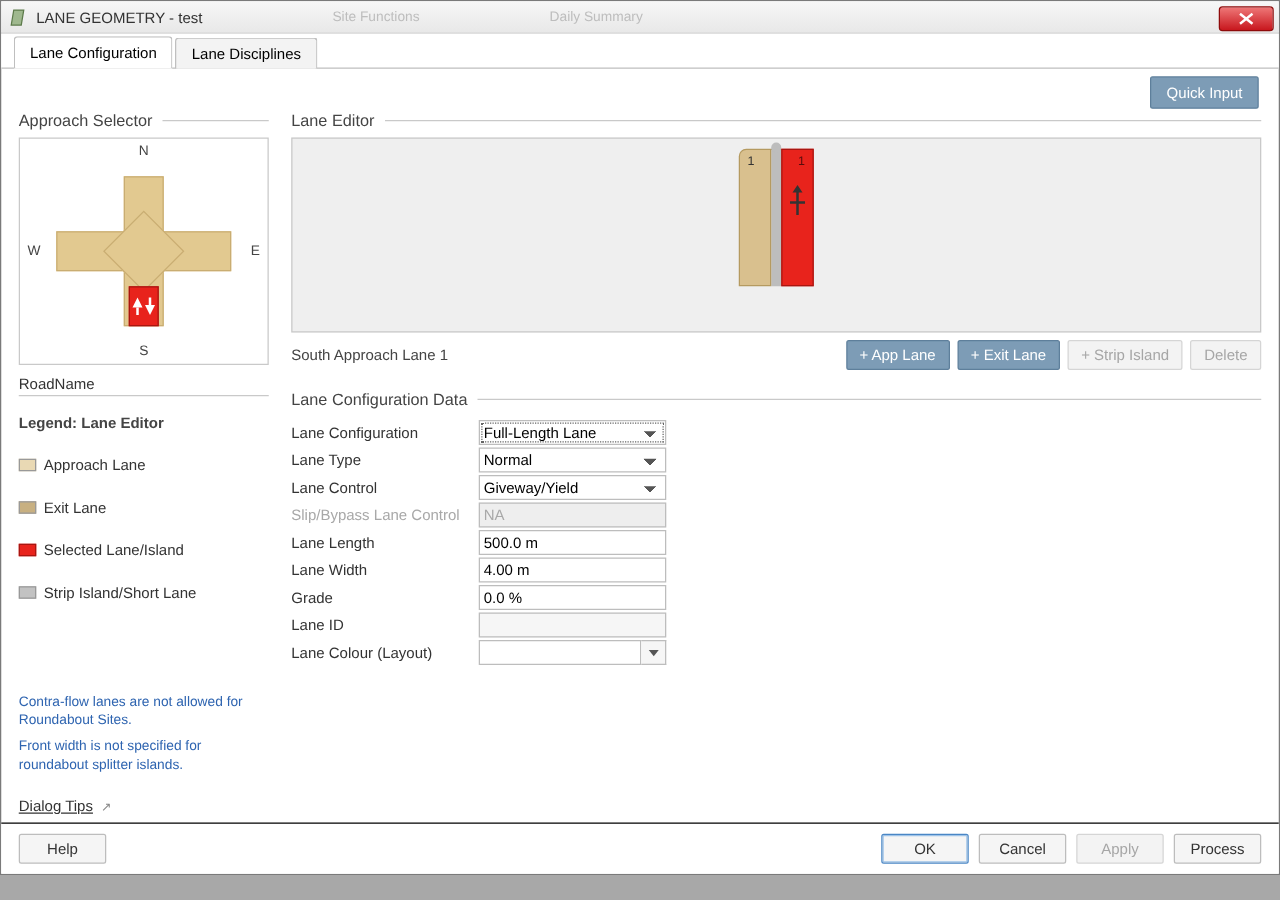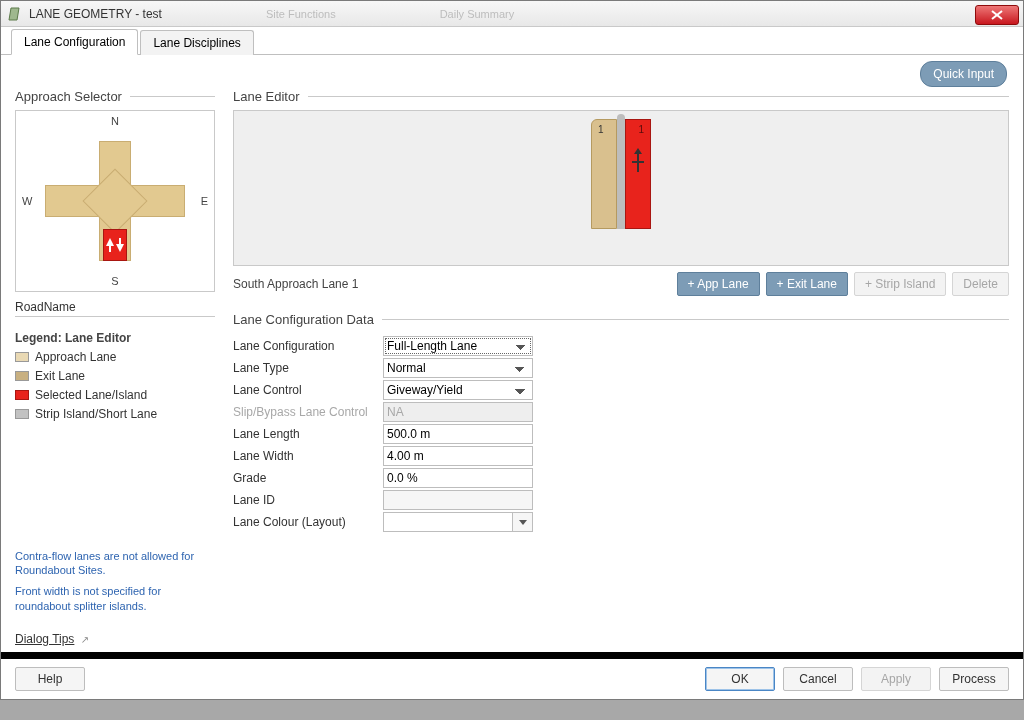--- a/index.html
+++ b/index.html
@@ -49,21 +49,21 @@
   }
 
   .body {
     flex:1; display:flex; padding:10px 14px 0 14px; gap:18px;
     overflow:hidden;
   }
 
   .quick-row { position:absolute; top:60px; right:16px; }
   .btn-primary {
     background:#7d9cb6; color:#fff; border:1px solid #5e7f9b;
-    padding:5px 12px; font-size:12px; border-radius:12px; cursor:pointer;
+    padding:5px 12px; font-size:12px; border-radius:2px; cursor:pointer;
   }
 
   
   .leftcol { width:200px; display:flex; flex-direction:column; font-size:12px; color:#333; }
   .section-title {
     font-size:13px; color:#444; margin:24px 0 6px 0;
     display:flex; align-items:center; gap:8px;
   }
   .section-title .rule { flex:1; height:1px; background:#c9c9c9; }
 
@@ -92,21 +92,21 @@
     width:0;height:0;border-left:4px solid transparent;border-right:4px solid transparent;
   }
   .arrow-up { border-bottom:8px solid #fff;}
   .arrow-down { border-top:8px solid #fff;}
   .arrow-stack { display:flex; gap:2px; align-items:center;}
   .arrow-col { display:flex; flex-direction:column; align-items:center; gap:0;}
   .arrow-shaft { width:2px; height:6px; background:#fff;}
 
   .roadname { margin-top:8px; padding-bottom:2px; border-bottom:1px solid #c9c9c9;}
   .legend-title { font-weight:bold; margin-top:14px; color:#444;}
-  .legend-item { display:flex; align-items:center; gap:6px; margin-top:5px;}
+  .legend-item { display:flex; align-items:center; gap:6px; margin-top:20px;}
   .swatch { width:14px; height:10px; border:1px solid #999;}
   .sw-approach { background:#e9d9b4;}
   .sw-exit { background:#c8b081;}
   .sw-selected { background:#e8231c; border-color:#a81611;}
   .sw-strip { background:#c2c2c2;}
 
   .info-msgs { margin-top:auto; padding-top:30px; color:#2e64b0; font-size:11px; line-height:1.35; }
   .info-msgs div + div { margin-top:6px; }
 
   .dialog-tips { margin:18px 0 6px 0; font-size:12px; }
@@ -160,21 +160,21 @@
   .inp[readonly].na { background:#eee; color:#a8a8a8;}
   .inp.ro { background:#f6f6f6;}
   .colour-sel { display:flex; }
   .colour-swatches { flex:1; height:20px; border:1px solid #bdbdbd; background:#fff;}
   .colour-btn { width:20px; height:20px; border:1px solid #bdbdbd; border-left:none;
     background:#f6f6f6; display:flex; align-items:center; justify-content:center;}
   .caret-down { width:0;height:0;border-left:4px solid transparent;border-right:4px solid transparent;border-top:5px solid #555;}
 
   
   .footer {
-    border-top:7px solid #000000; padding:8px 14px; display:flex; gap:8px;
+    border-top:1px solid #000000; padding:8px 14px; display:flex; gap:8px;
     align-items:center; background:#fff;
   }
   .footer .spacer { flex:1; }
   .footer .btn { min-width:70px; text-align:center; }
   .footer .btn.default { border-color:#4a86c5; box-shadow:0 0 0 1px #9ec3e8 inset;}
 </style>
 </head>
 <body>
 
 <div class="window">

